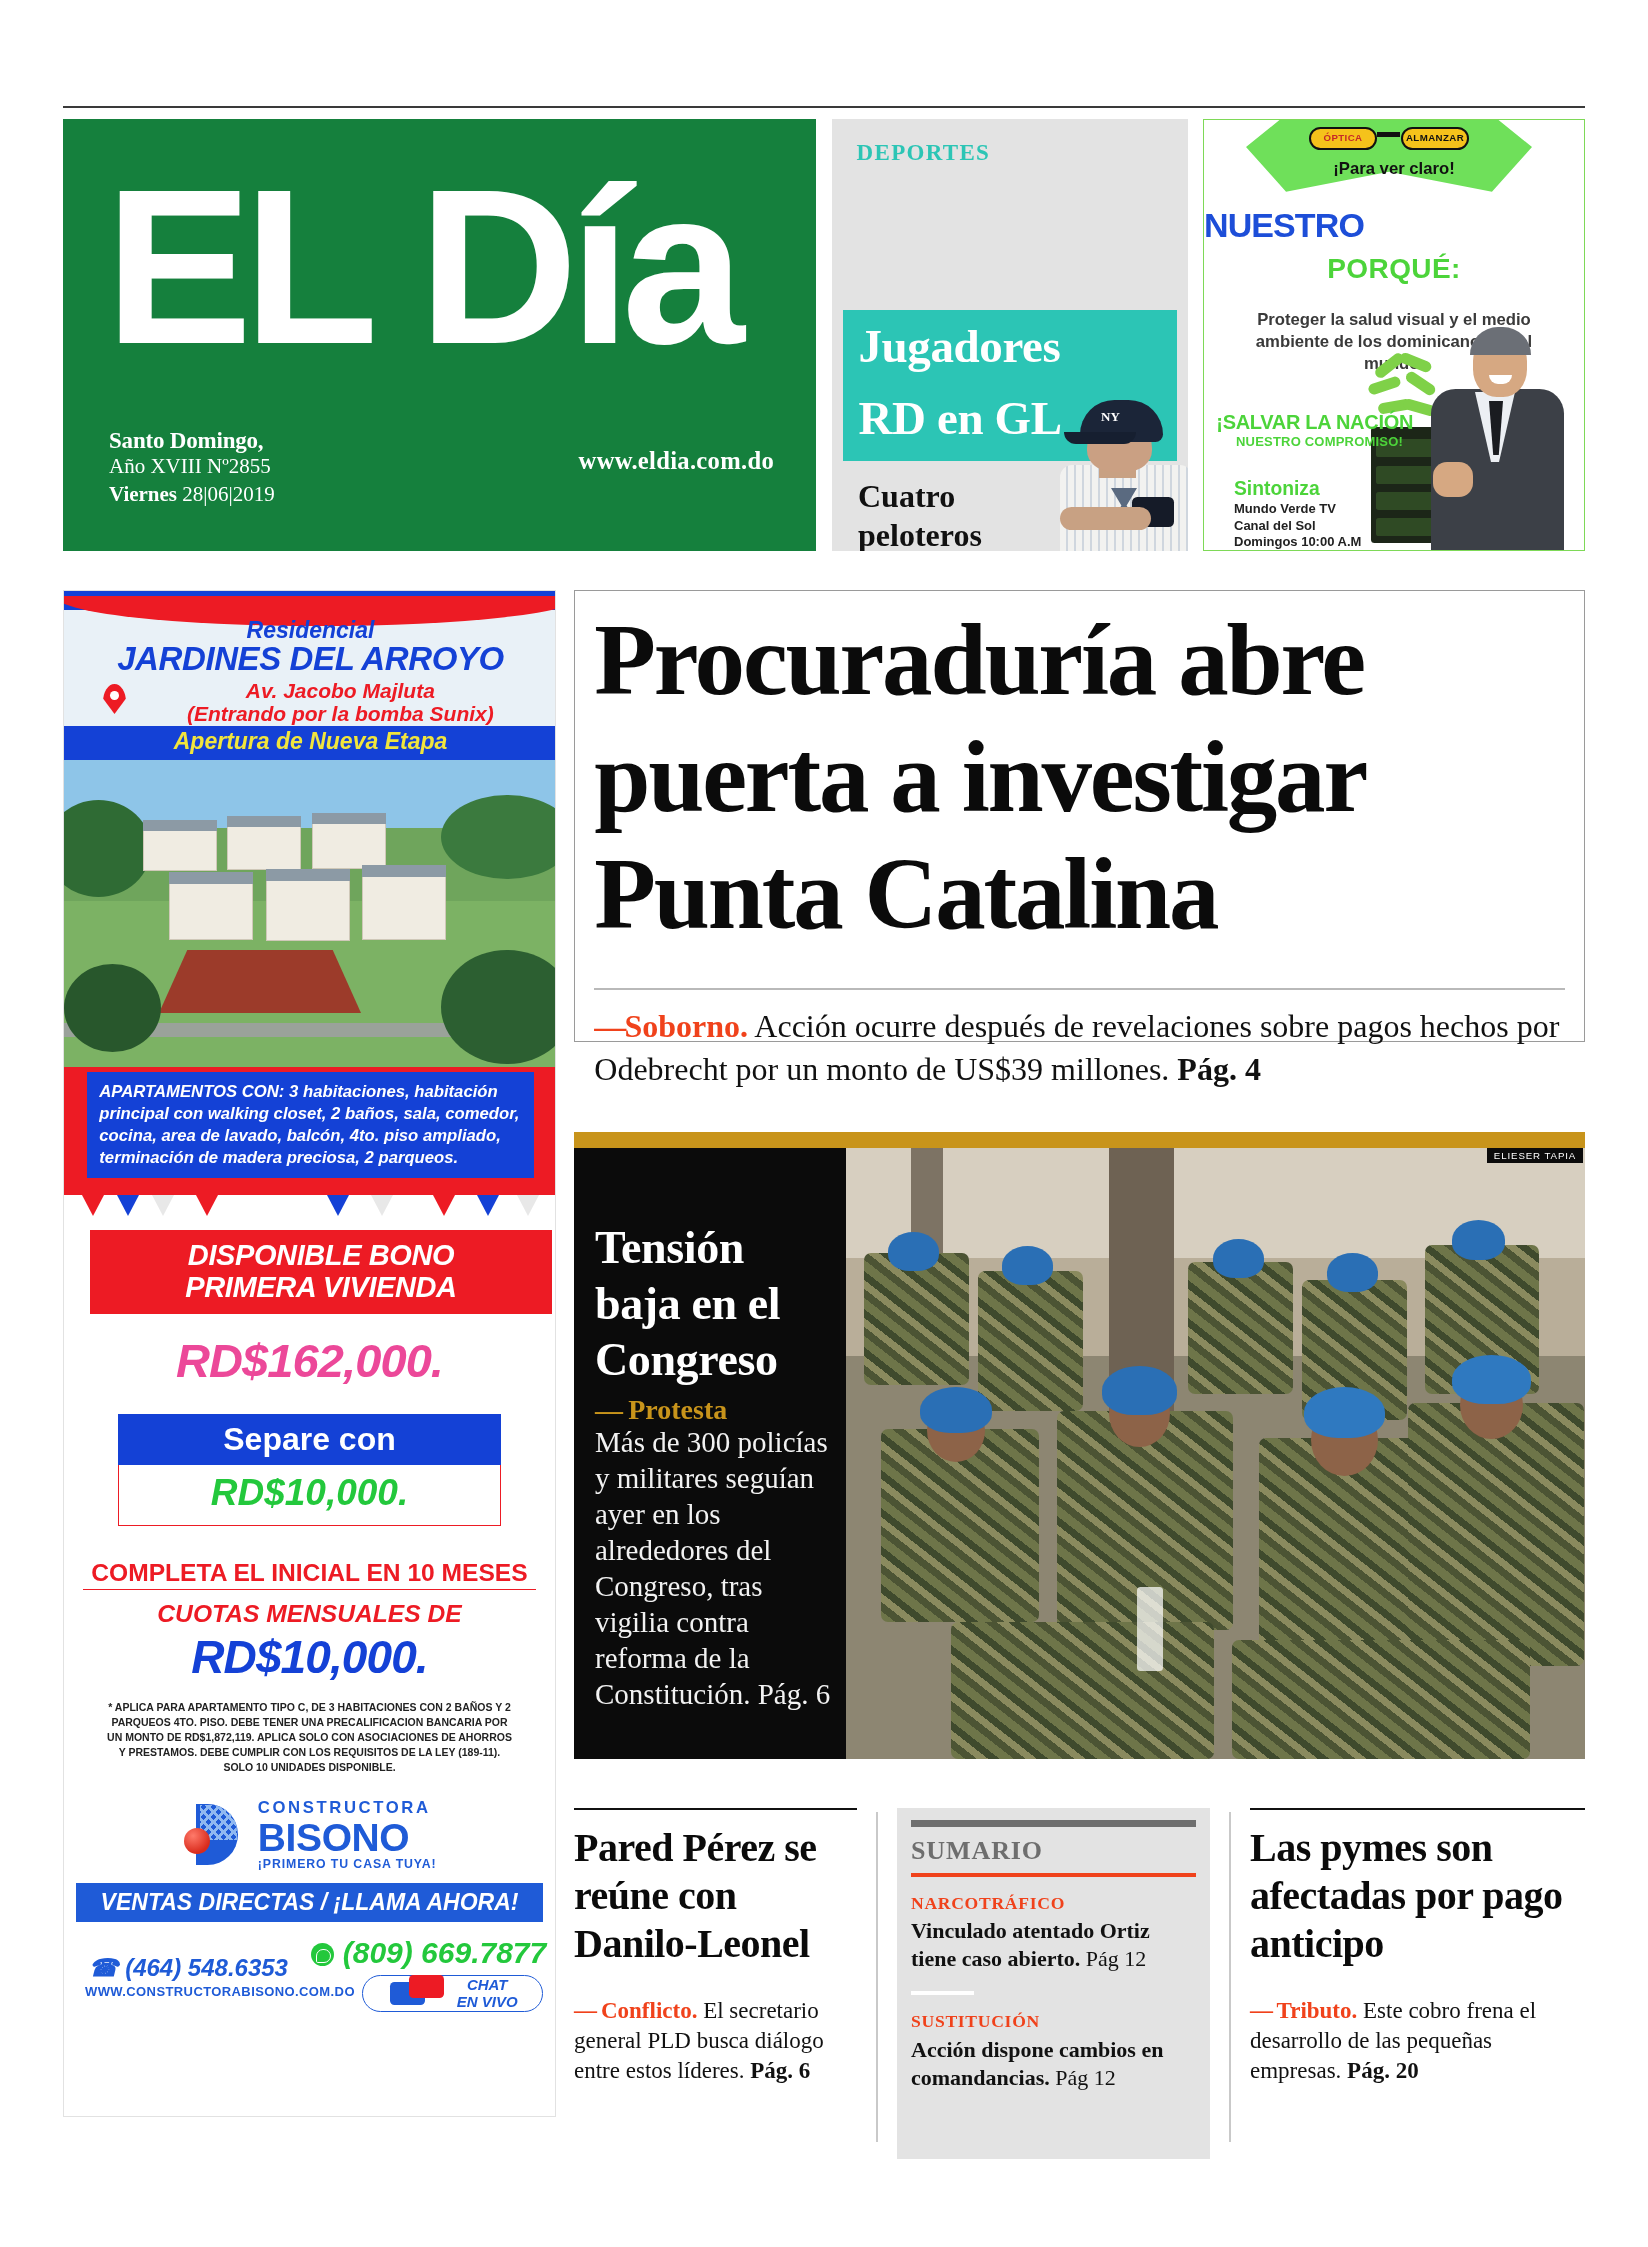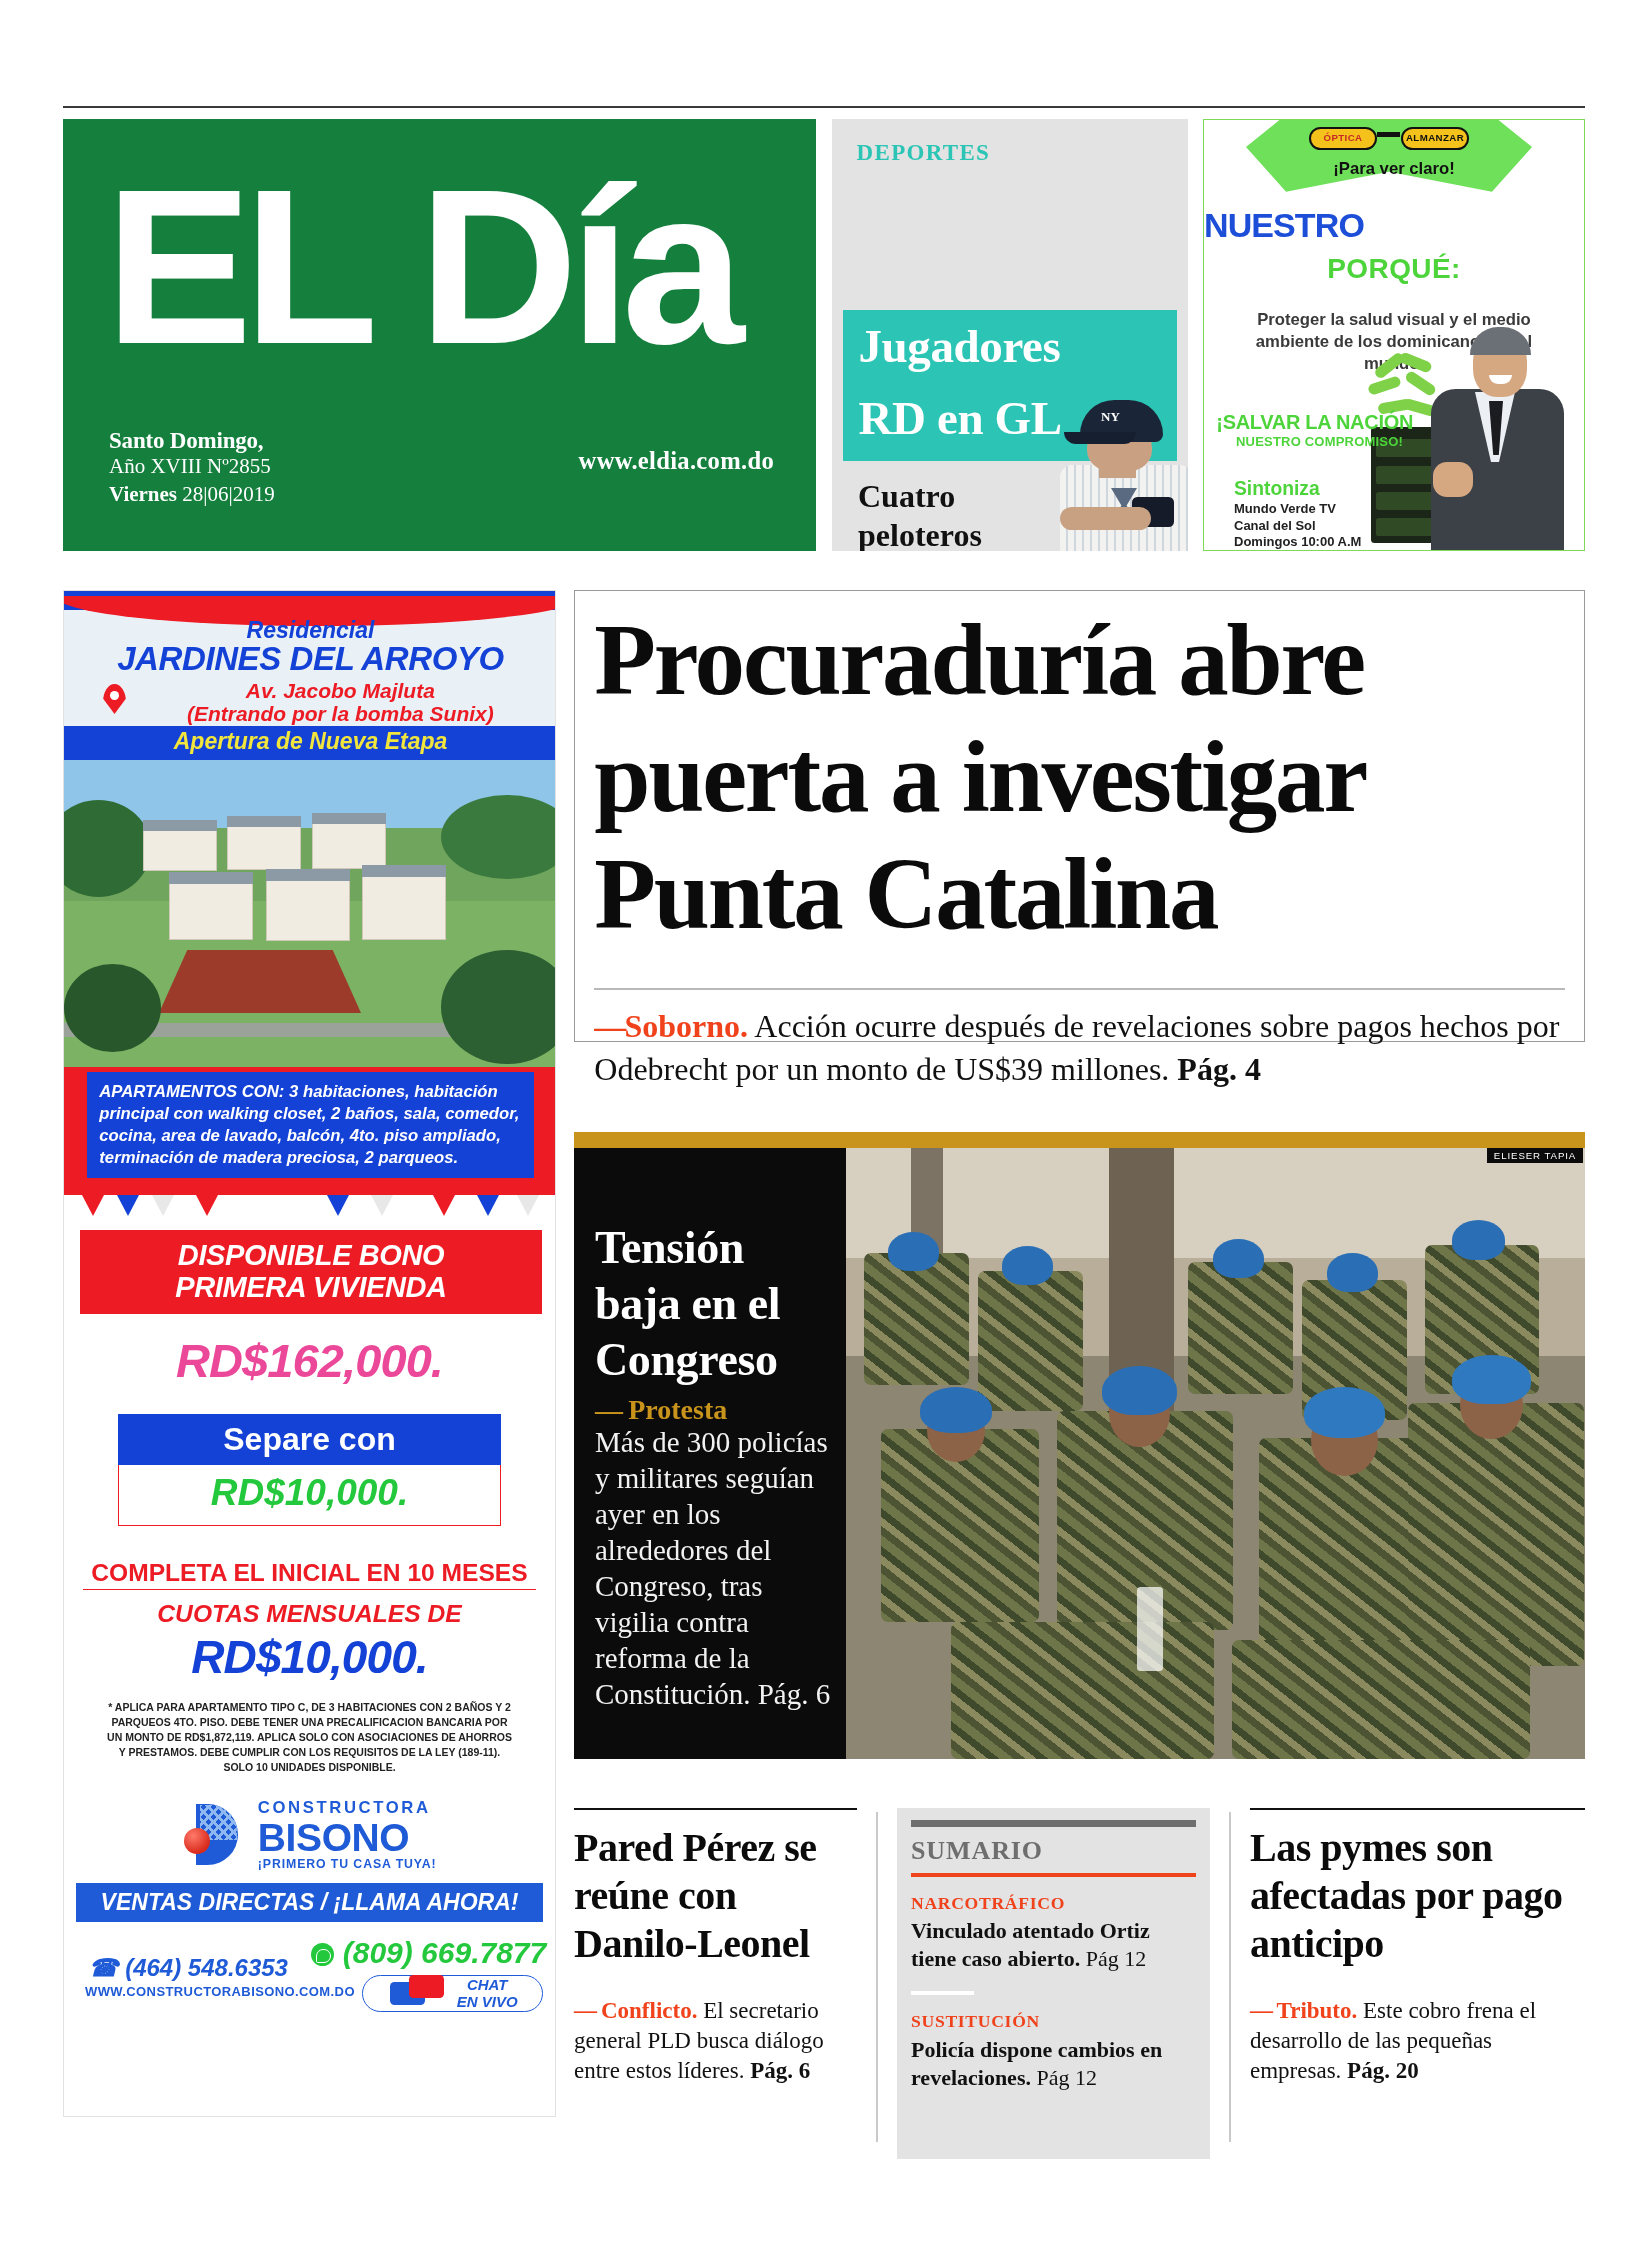--- a/index.html
+++ b/index.html
@@ -323,21 +323,21 @@
     overflow: hidden;
   }
   .flag {
     position: absolute; top: 0; width: 0; height: 0;
     border-left: 11.4px solid transparent; border-right: 11.4px solid transparent;
     border-top: 21px solid #1441D6;
   }
   .flag.r { border-top-color: #ED1B24; }
   .flag.w { border-top-color: #e8e8e8; }
   .ad-bono {
-    position: relative; width: 462px; margin: 0 16px; background: #ED1B24;
+    position: relative; width: 462px; margin: 0 26px; background: #ED1B24;
     padding: 8.8px 0 10.5px; text-align: center;
   }
   .ad-bono div {
     font-family: "Liberation Sans", sans-serif; font-style: italic; font-weight: 700;
     font-size: 29px; line-height: 32px; color: #fff; letter-spacing: -0.4px;
   }
   .ad-price {
     text-align: center; margin-top: 19.3px;
     font-family: "Liberation Sans", sans-serif; font-style: italic; font-weight: 700;
     font-size: 47px; color: #ec4899; letter-spacing: -0.9px;
@@ -814,21 +814,21 @@
       <div class="sm-tag">NARCOTRÁFICO</div>
       <div class="sm-txt">
         <span>Vinculado atentado Ortiz tiene caso abierto.</span>
         <span class="pg">Pág 12</span>
       </div>
     </div>
     <div class="sm-sep"></div>
     <div class="sm-item">
       <div class="sm-tag">SUSTITUCIÓN</div>
       <div class="sm-txt">
-        <span>Policía dispone cambios en revelaciones.</span>
+        <span>Acción dispone cambios en comandancias.</span>
         <span class="pg">Pág 12</span>
       </div>
     </div>
   </div>
 
   <div class="vsep" style="left:1229px"></div>
 
   <div class="bot-right">
     <div class="br-head">Las pymes son afectadas por pago anticipo</div>
     <div class="br-deck">

